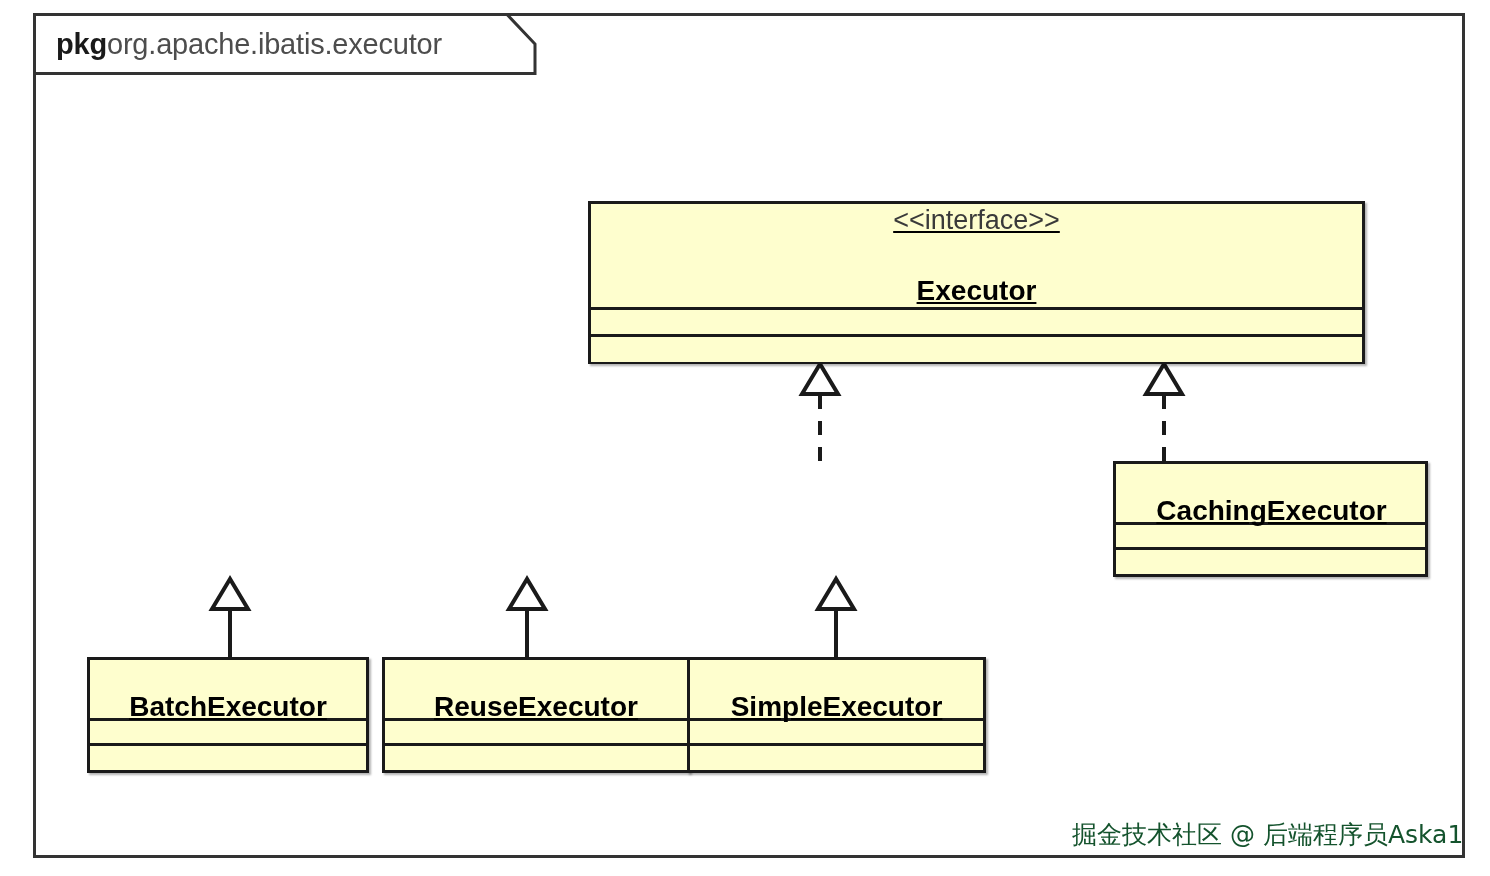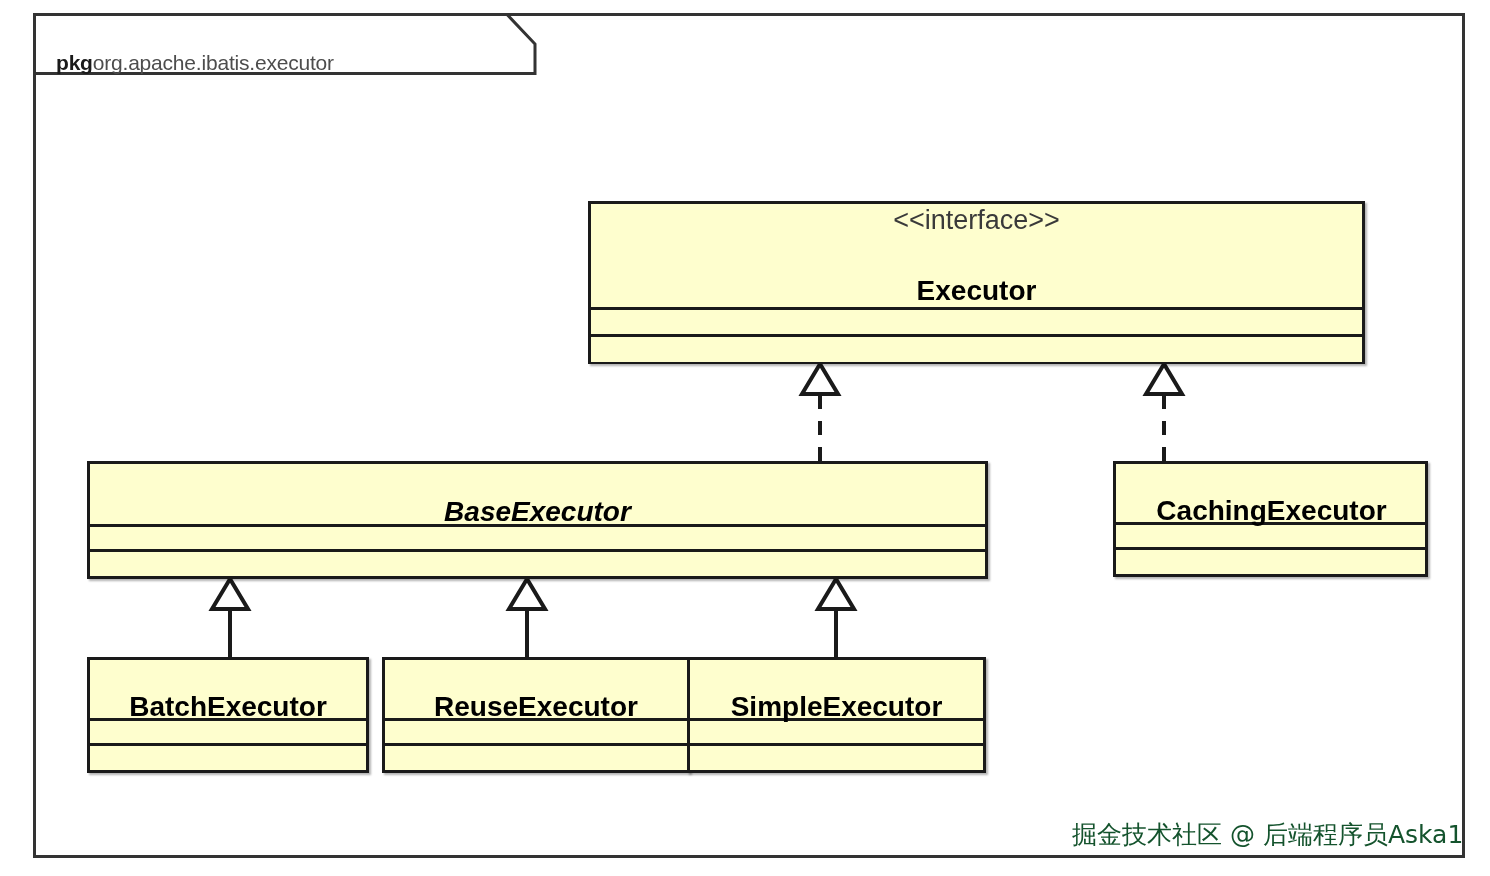--- a/index.html
+++ b/index.html
@@ -35,22 +35,22 @@
   .pkg-frame-svg {
     position: absolute;
     left: 0; top: 0;
     width: 100%;
     height: 100%;
     overflow: visible;
   }
   .pkg-label {
     position: absolute;
     left: 23px;
-    top: 35px;
-    font-size: 21px;
+    top: 16px;
+    font-size: 29px;
     line-height: 30px;
     color: #4d4d4d;
     white-space: nowrap;
     letter-spacing: -0.2px;
   }
   .pkg-label .kw {
     font-weight: bold;
     color: #1a1a1a;
   }
 
@@ -65,20 +65,21 @@
   .umlbox .title-cell {
     box-sizing: border-box;
     width: 100%;
     display: flex;
     flex-direction: column;
     align-items: center;
     justify-content: center;
     text-align: center;
     color: #000000;
     padding: 0 6px;
+    text-decoration: underline;
   }
   .umlbox .stereotype {
     font-size: 27px;
     line-height: 34px;
     color: #3a3a3a;
     font-weight: normal;
   }
   .umlbox .cname {
     font-size: 28px;
     line-height: 36px;
@@ -199,29 +200,20 @@
     <div class="title-cell">
       <div class="stereotype">&lt;&lt;interface&gt;&gt;</div>
       <div class="cname">Executor</div>
     </div>
     <div class="divider"></div>
     <div class="compartment comp-a"></div>
     <div class="divider"></div>
     <div class="compartment comp-b"></div>
   </div>
 
-  <div class="umlbox" id="box-baseexecutor">
-    <div class="title-cell">
-      <div class="cname abstract">BaseExecutor</div>
-    </div>
-    <div class="divider"></div>
-    <div class="compartment comp-a"></div>
-    <div class="divider"></div>
-    <div class="compartment comp-b"></div>
-  </div>
 
   <div class="umlbox" id="box-cachingexecutor">
     <div class="title-cell">
       <div class="cname">CachingExecutor</div>
     </div>
     <div class="divider"></div>
     <div class="compartment comp-a"></div>
     <div class="divider"></div>
     <div class="compartment comp-b"></div>
   </div>

